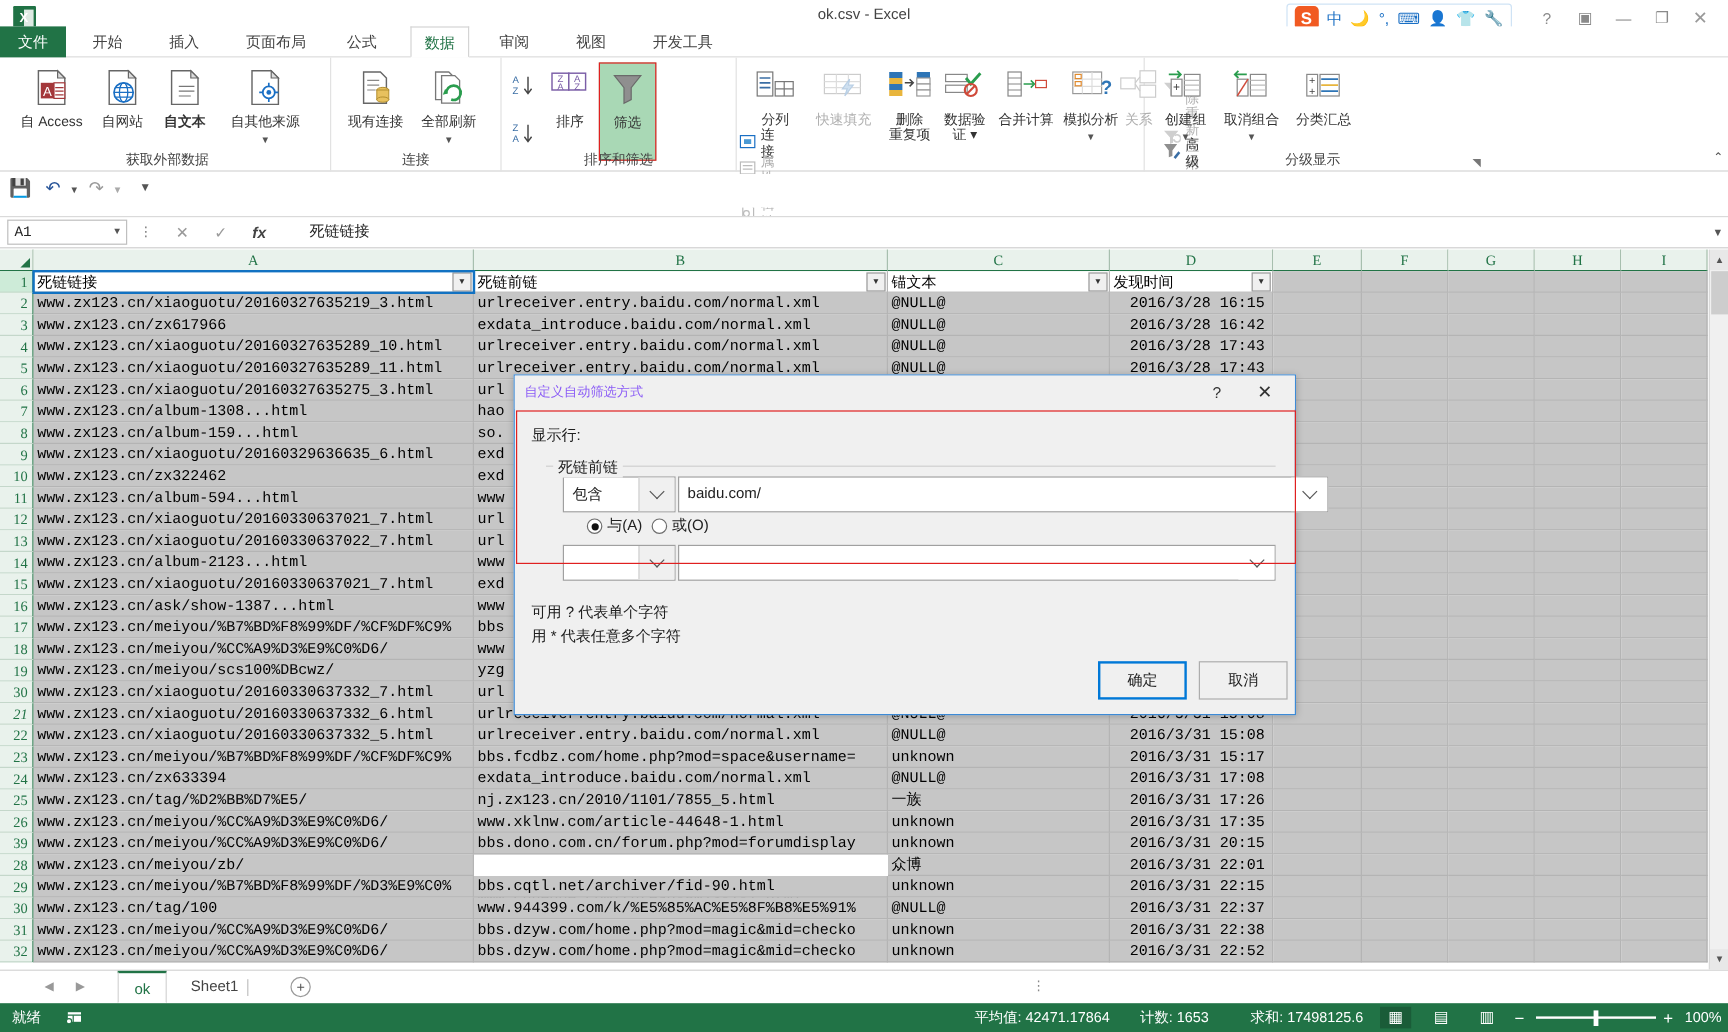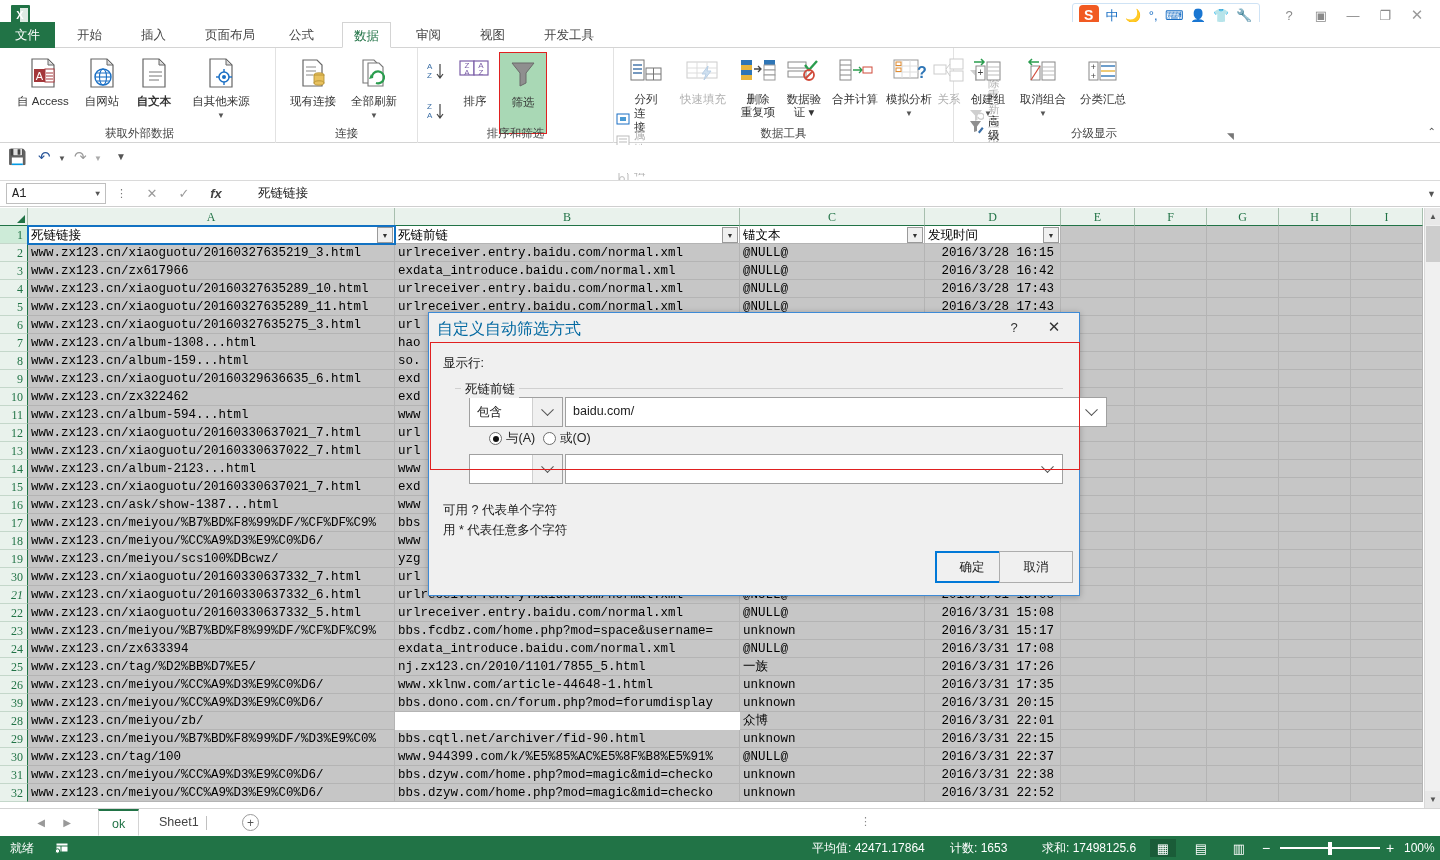--- a/index.html
+++ b/index.html
@@ -233,21 +233,21 @@
   .dlg {
     position:absolute; left:428px; top:312px; width:652px; height:284px;
     background:#f0f0f0; border:1px solid #3d8ad6; z-index:50;
     box-shadow:0 1px 6px rgba(0,0,0,.25);
     font-size:12.5px; color:#202020;
   }
   .dlg-title {
     position:absolute; left:0; top:0; width:100%; height:28px;
     background:#f0f0f0;
   }
-  .dlg-title .t { position:absolute; left:8px; top:6px; font-size:16px; color:#0369a1; }
+  .dlg-title .t { position:absolute; left:8px; top:6px; font-size:11px; color:#8b5cf6; }
   .dlg-help { position:absolute; right:52px; top:4px; width:26px; height:20px;
     display:flex;align-items:center;justify-content:center;font-size:13px;color:#333;}
   .dlg-close { position:absolute; right:8px; top:4px; width:34px; height:20px;
     display:flex;align-items:center;justify-content:center;font-size:15px;color:#333;}
   .dlg-redbox {
     position:absolute; left:1px; top:29px; width:650px; height:128px;
     border:1.6px solid #e02020; pointer-events:none; z-index:3;
   }
   .dlg-lbl { position:absolute; font-size:12.5px; color:#202020; }
   .fieldset-line { position:absolute; height:1px; background:#d0d0d0; }
@@ -280,20 +280,21 @@
 </style>
 </head>
 <body>
 
 <div id="app">
 
   <div class="titlebar">
     <div class="xl-logo">
         <div class="sq">X</div>
       </div>
+    <div class="title-text">ok.csv - Excel</div>
 
     <div class="ime-bar">
       <span class="ime-logo">S</span>
       <span class="it">中</span>
       <span class="it">🌙</span>
       <span class="it">°,</span>
       <span class="it">⌨</span>
       <span class="it">👤</span>
       <span class="it">👕</span>
       <span class="it">🔧</span>
@@ -605,21 +606,20 @@
           <svg width="34" height="32" viewBox="0 0 34 32">
             <rect x="18" y="3" width="13" height="10" fill="#fff" stroke="#ccc"></rect>
             <rect x="18" y="15" width="13" height="10" fill="#fff" stroke="#ccc"></rect>
             <rect x="2" y="9" width="12" height="9" fill="#fff" stroke="#ccc"></rect>
             <line x1="14" y1="13" x2="18" y2="8" stroke="#ccc"></line>
               <line x1="14" y1="14" x2="18" y2="20" stroke="#ccc"></line>
           </svg>
         </span>
         <span class="lbl">关系</span>
       </div>
-      <div class="glabel">数据工具</div>
     </div>
 
     <div class="rgroup" style="left:954px;width:286px;border-right:none">
       <div class="ritem" style="left:10px;top:8px;width:48px;">
         <span class="ic">
           <svg width="36" height="32" viewBox="0 0 36 32">
             <path d="M4 6h10m-3-3l3 3-3 3" stroke="#2a9d4e" stroke-width="1.5" fill="none"></path>
             <rect x="6" y="10" width="9" height="14" fill="#fff" stroke="#888"></rect>
             <text x="10.5" y="20" font-size="10" text-anchor="middle" fill="#444" font-family="Liberation Sans">+</text>
             <rect x="17" y="6" width="13" height="18" fill="#fff" stroke="#888"></rect>
@@ -1128,17 +1128,17 @@
     <div class="combo wide" style="left:136px;top:141px;width:498px;">
       <span class="val"></span>
       <span class="arrowbtn">
           <i class="chev"></i>
         </span>
     </div>
 
     <span class="dlg-lbl" style="left:14px;top:189px;">可用 ? 代表单个字符</span>
     <span class="dlg-lbl" style="left:14px;top:209px;">用 * 代表任意多个字符</span>
 
-    <div class="dbtn primary" style="left:506px;top:238px;">确定</div>
+    <div class="dbtn primary" style="left:486px;top:238px;">确定</div>
     <div class="dbtn" style="left:570px;top:238px;">取消</div>
   </div>
 
 </div>
 
 </body></html>

